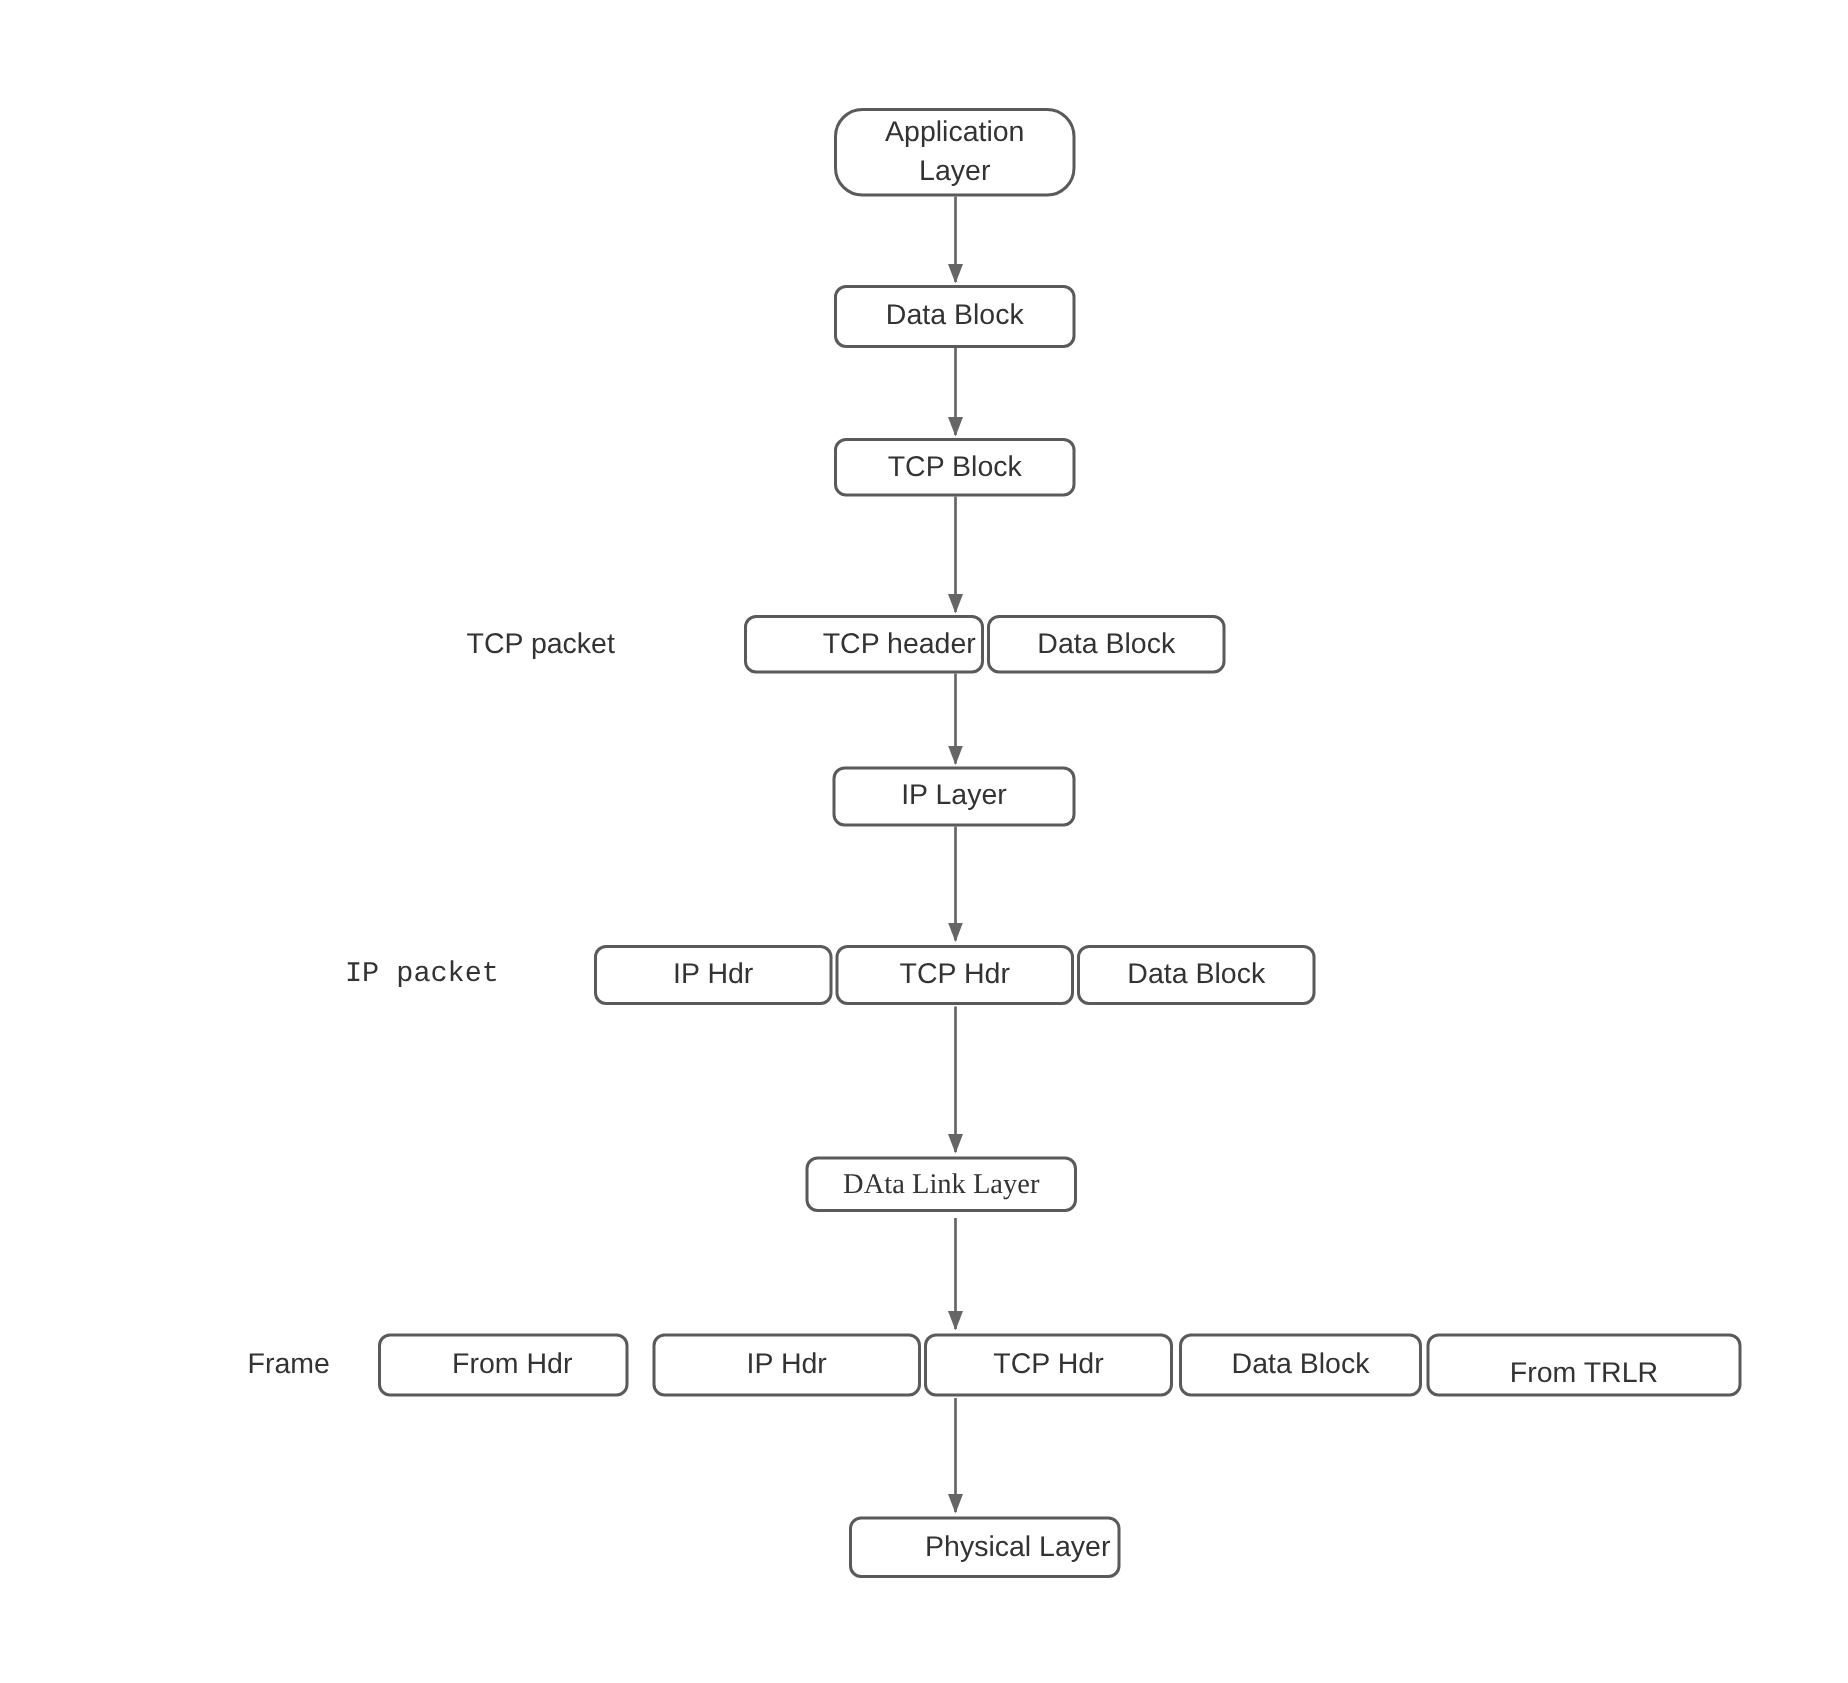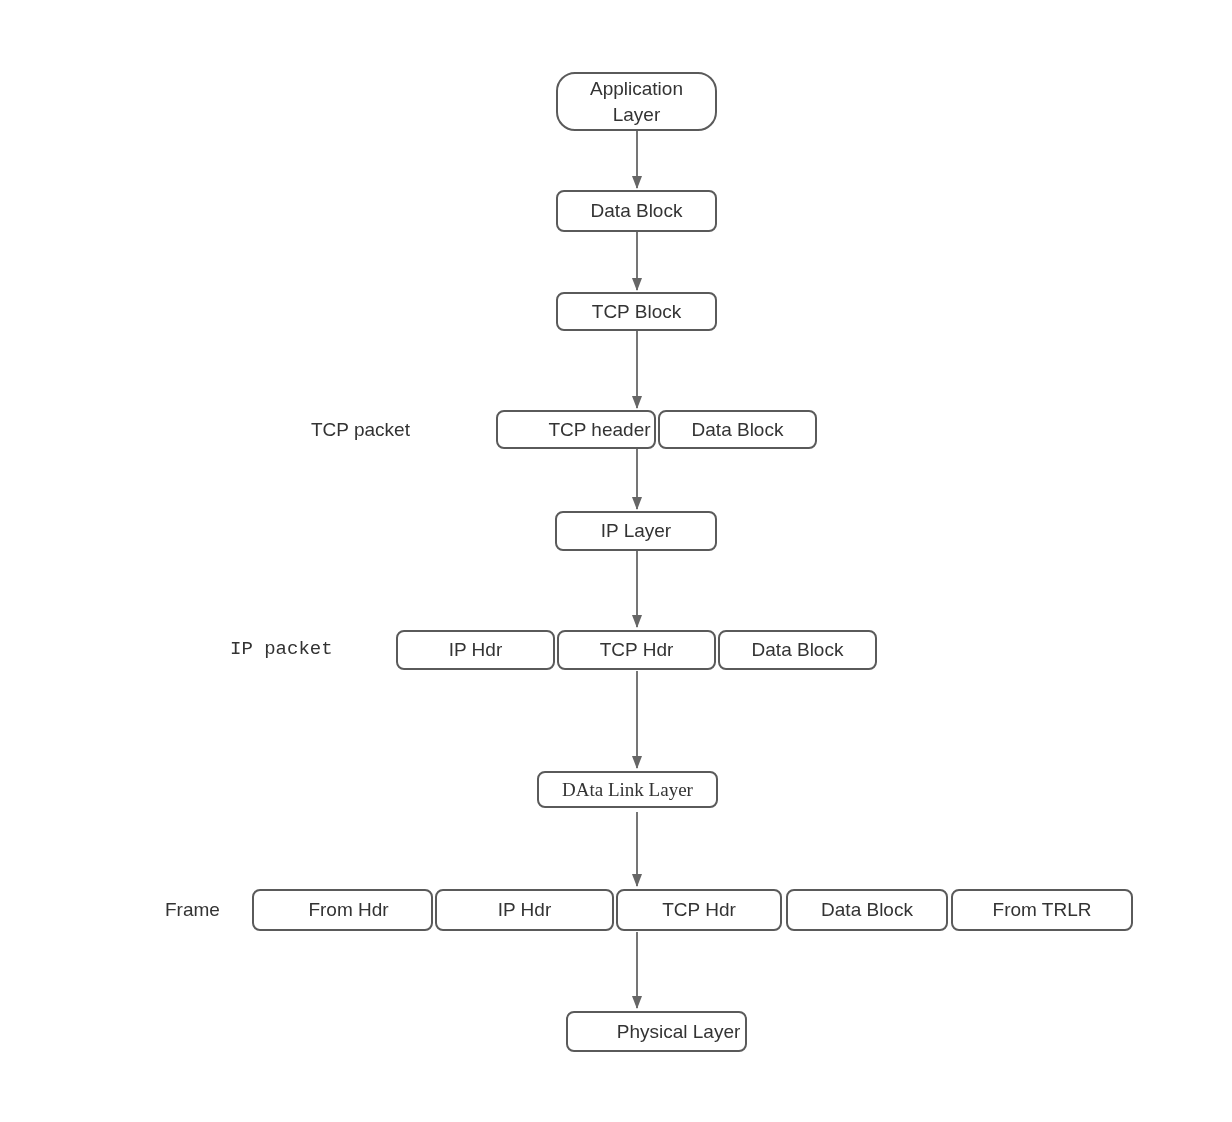--- a/index.html
+++ b/index.html
@@ -100,33 +100,33 @@
   </div>
   <div class="node" style="left:718px;top:630px;width:159px;height:40px;">
     <span>Data Block</span>
   </div>
 
   <div class="node" style="left:537px;top:771px;width:181px;height:37px;font-family:Liberation Serif, serif;">
     <span>DAta Link Layer</span>
   </div>
 
   <div class="side-label" style="left:165px;top:899px;">Frame</div>
-  <div class="node" style="left:252px;top:889px;width:181px;height:42px;padding-left:12px;">
+  <div class="node" style="left:252px;top:889px;width:167px;height:42px;padding-left:12px;">
     <span>From Hdr</span>
   </div>
   <div class="node" style="left:435px;top:889px;width:179px;height:42px;">
     <span>IP Hdr</span>
   </div>
   <div class="node" style="left:616px;top:889px;width:166px;height:42px;">
     <span>TCP Hdr</span>
   </div>
   <div class="node" style="left:786px;top:889px;width:162px;height:42px;">
     <span>Data Block</span>
   </div>
-  <div class="node" style="left:951px;top:889px;width:182px;height:42px;">
+  <div class="node" style="left:951px;top:889px;width:210px;height:42px;align-items:flex-end;">
     <span>From TRLR</span>
   </div>
 
   <div class="node" style="left:566px;top:1011px;width:181px;height:41px;padding-left:44px;">
     <span>Physical Layer</span>
   </div>
 
 </div>
 
 </body></html>

